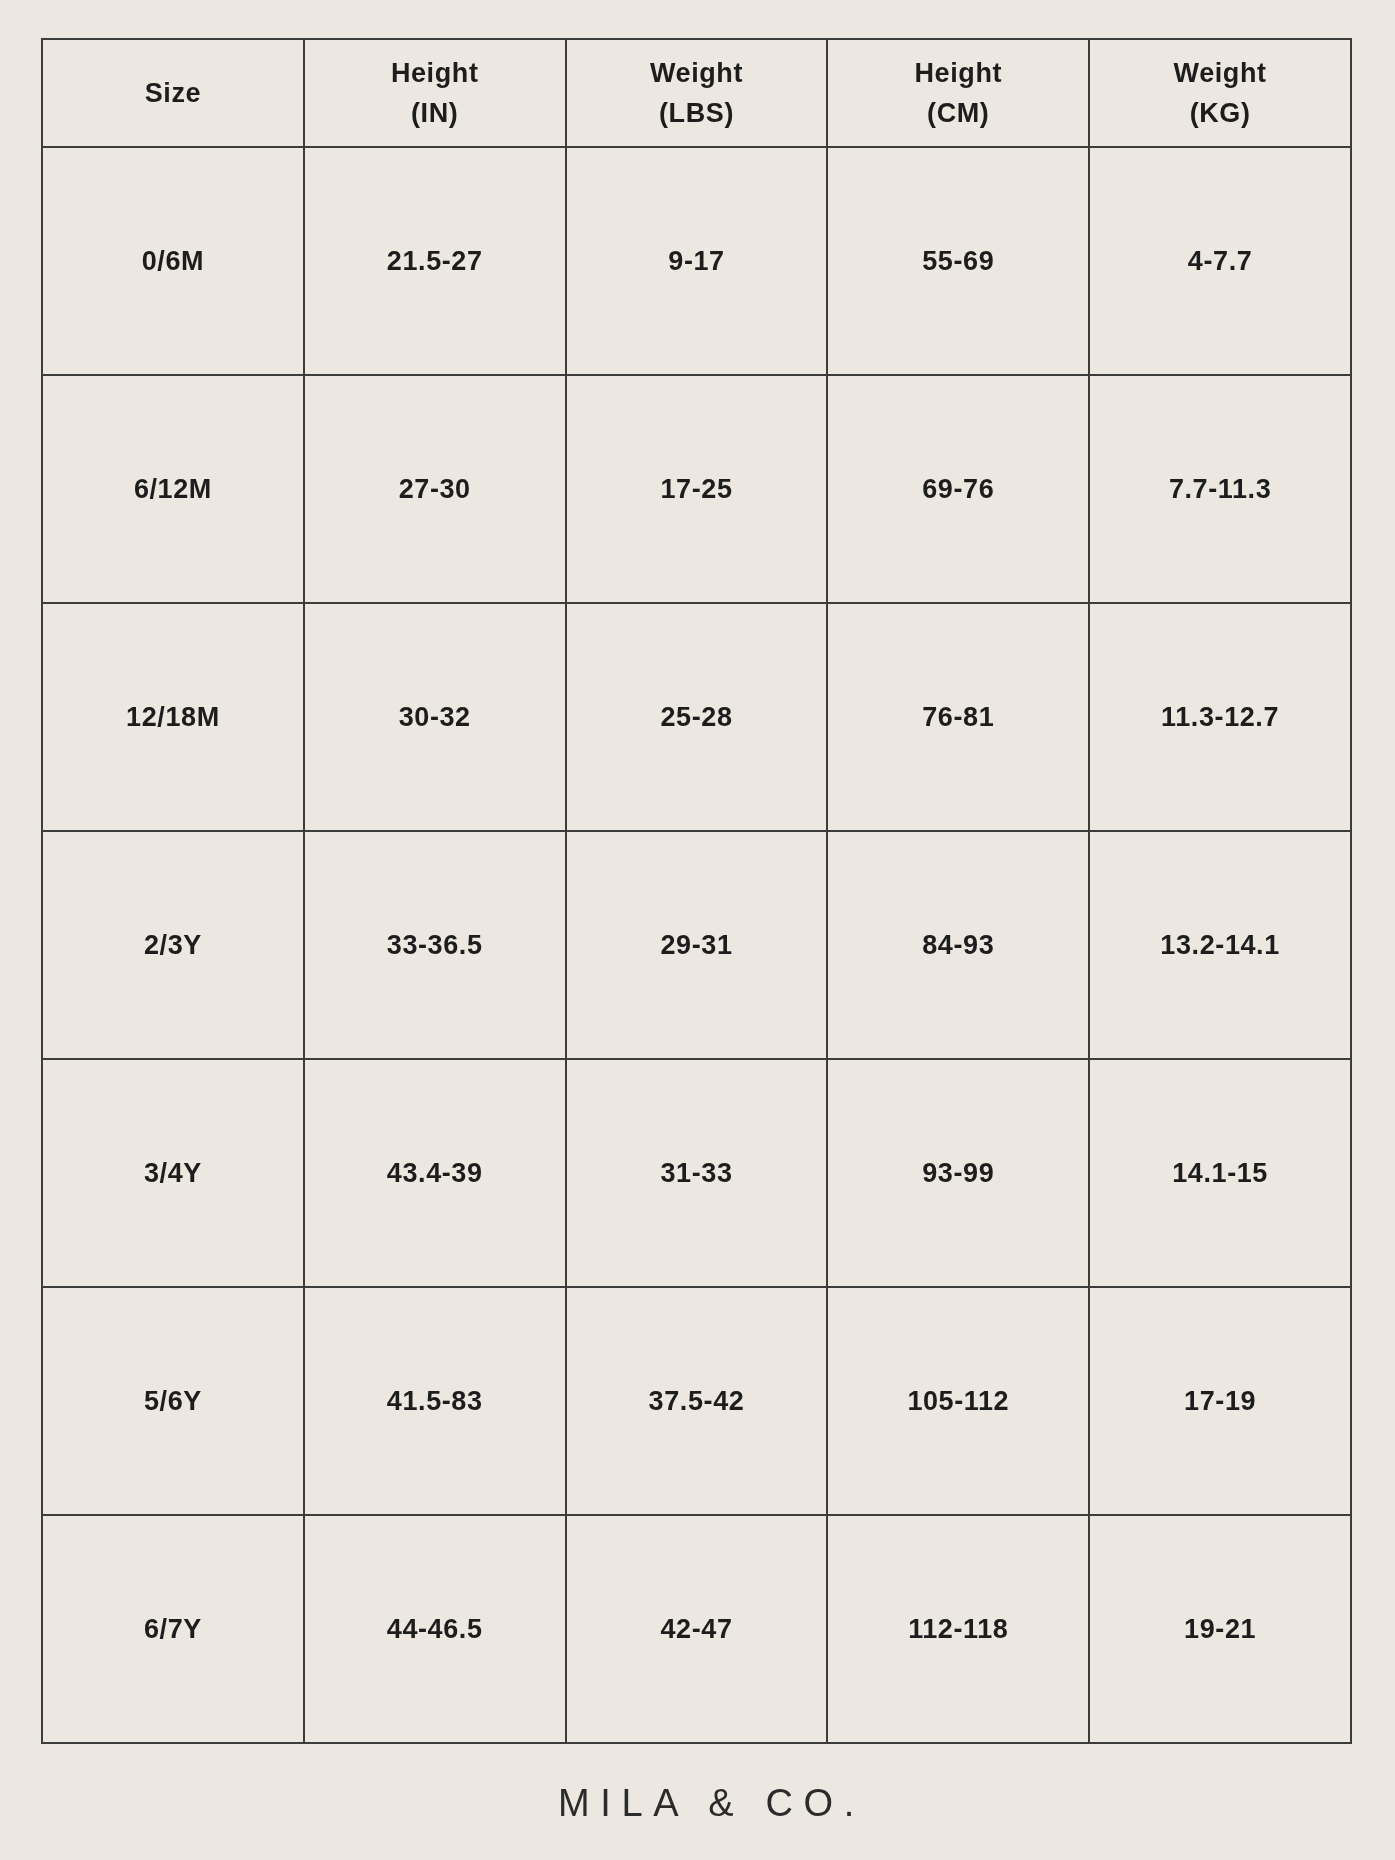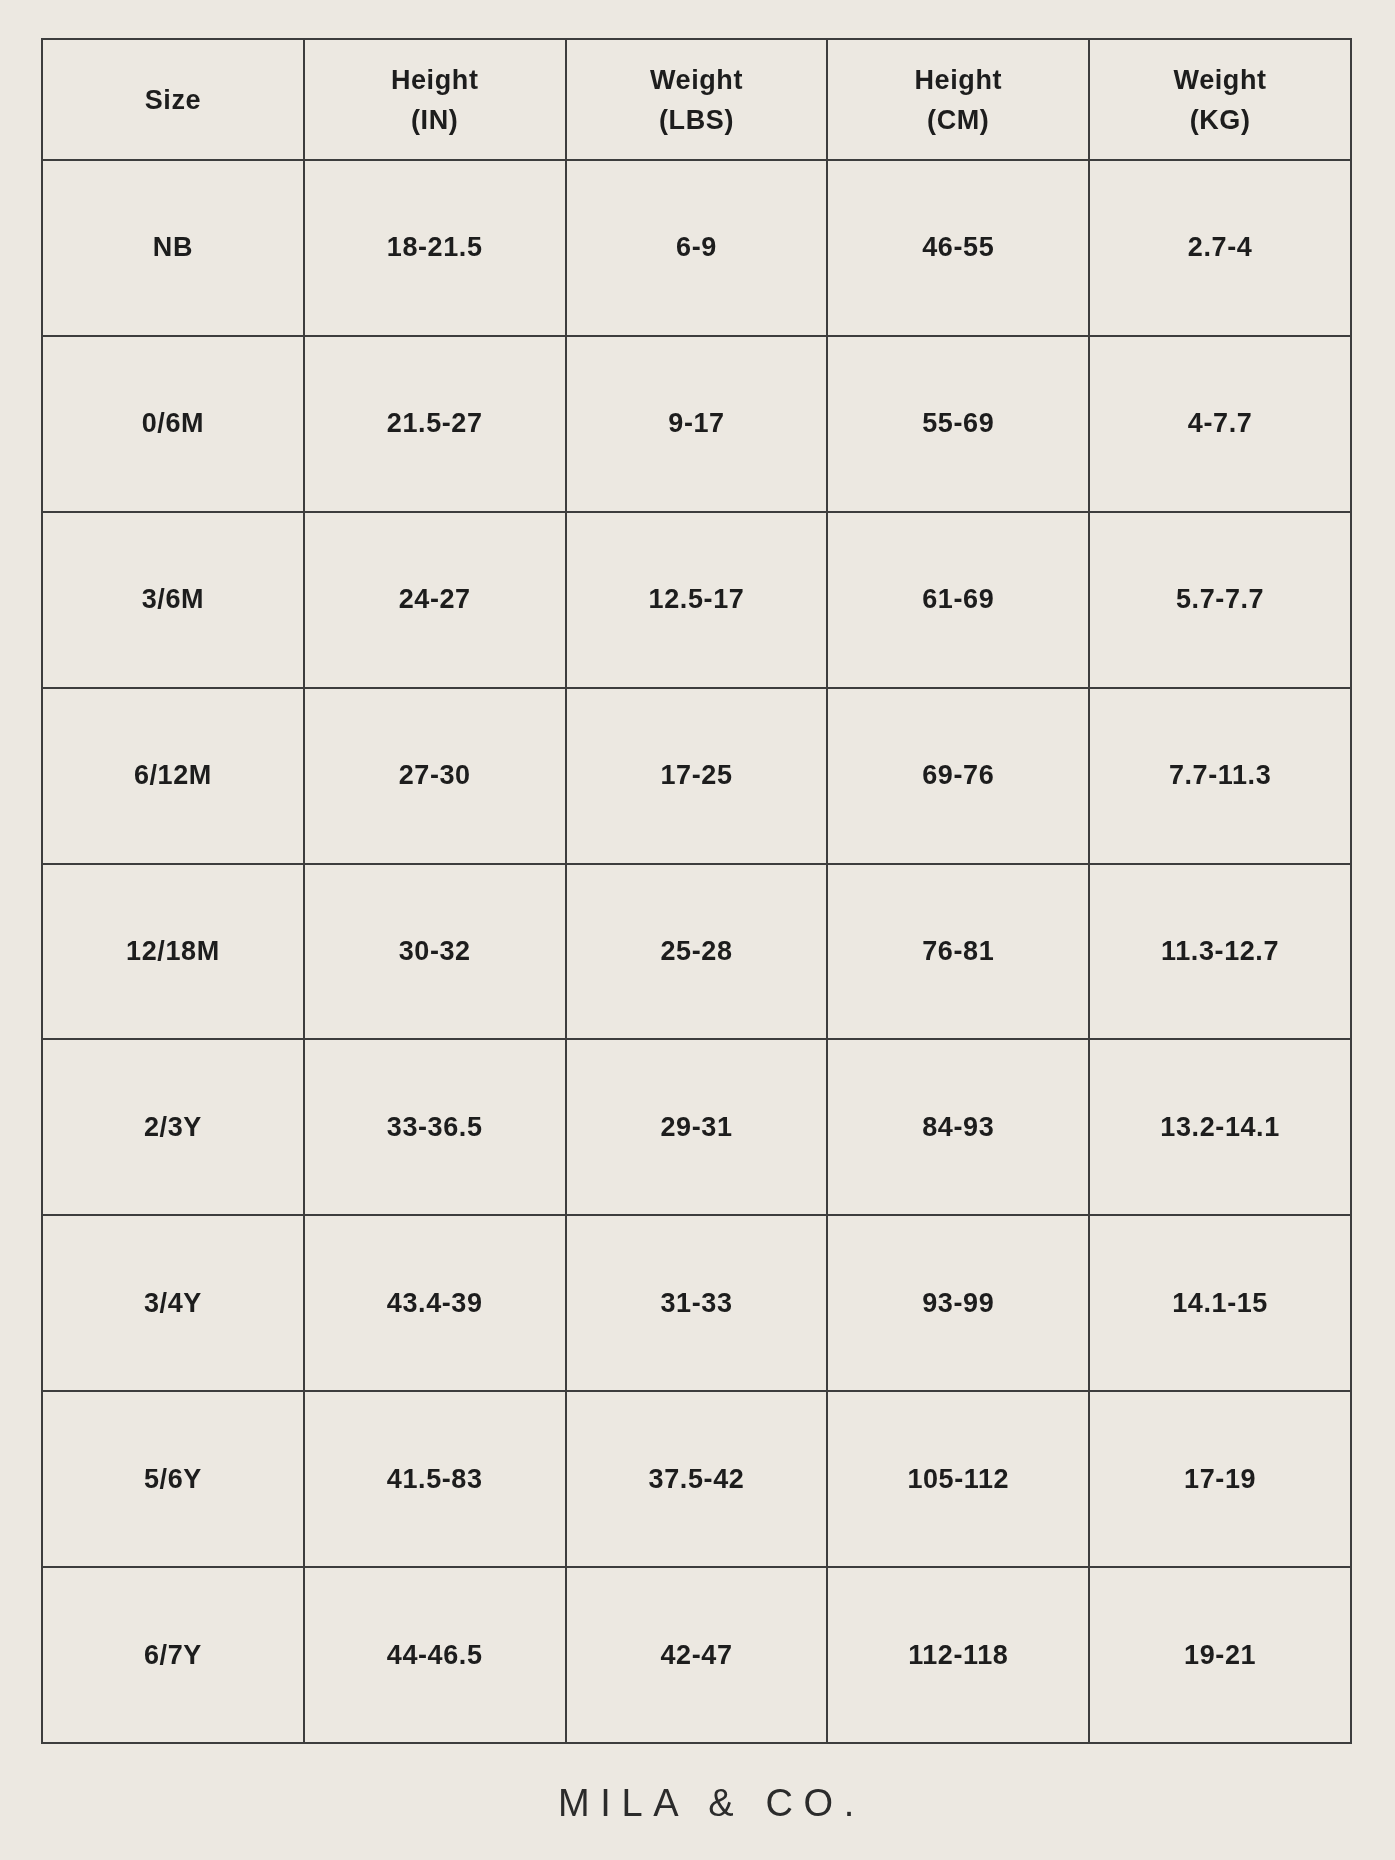--- a/index.html
+++ b/index.html
@@ -29,21 +29,21 @@
     border: 2px solid #3D3D3D;
     text-align: center;
     vertical-align: middle;
     font-size: 27px;
     font-weight: 700;
     letter-spacing: 0.6px;
     color: #1D1D1D;
     padding: 0;
   }
   table.size-chart tr {
-    height: 121px;
+    height: 108px;
   }
   table.size-chart th .hline {
     line-height: 40px;
   }
   .brand {
     position: absolute;
     left: 0;
     right: 0;
     top: 1782px;
     text-align: center;
@@ -77,39 +77,25 @@
           <div class="hline">(CM)</div>
         </th>
         <th>
           <div class="hline">Weight</div>
           <div class="hline">(KG)</div>
         </th>
       </tr>
   </thead>
   <tbody>
       <tr>
-        <td>NB</td>
-        <td>18-21.5</td>
-        <td>6-9</td>
-        <td>46-55</td>
-        <td>2.7-4</td>
-      </tr>
-      <tr>
         <td>0/6M</td>
         <td>21.5-27</td>
         <td>9-17</td>
         <td>55-69</td>
         <td>4-7.7</td>
-      </tr>
-      <tr>
-        <td>3/6M</td>
-        <td>24-27</td>
-        <td>12.5-17</td>
-        <td>61-69</td>
-        <td>5.7-7.7</td>
       </tr>
       <tr>
         <td>6/12M</td>
         <td>27-30</td>
         <td>17-25</td>
         <td>69-76</td>
         <td>7.7-11.3</td>
       </tr>
       <tr>
         <td>12/18M</td>

